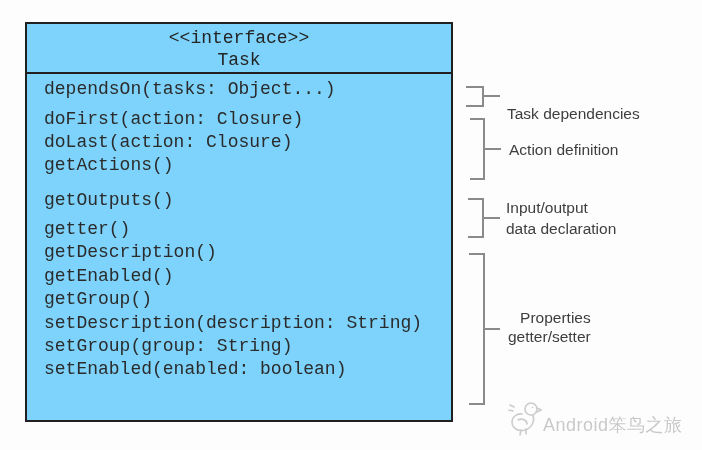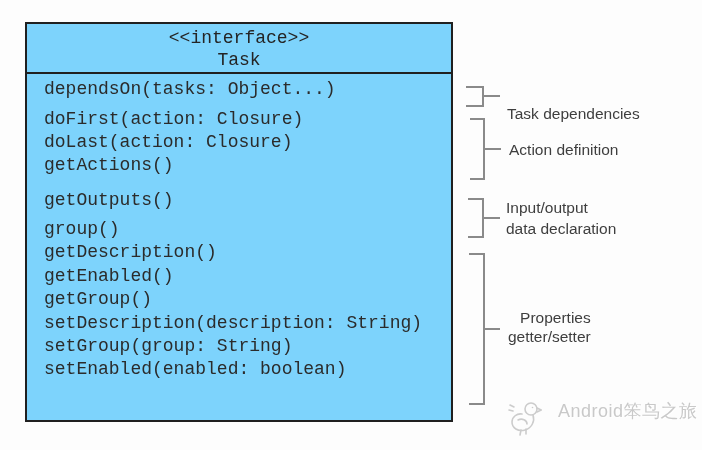--- a/index.html
+++ b/index.html
@@ -44,21 +44,21 @@
     position:absolute; font-size:15.5px; color:#3e3e3e;
     white-space:nowrap;
   }
   .lh18 { line-height:18px; }
   .lh21 { line-height:21px; }
   .lh19 { line-height:19px;text-align:right; }
 
   
   .watermark {
     position:absolute; left:508px; top:399px;
-    display:flex; align-items:flex-start; gap:16px;
+    display:flex; align-items:flex-end; gap:1px;
     color:#c9c9c9;
   }
   .watermark-text {
     font-size:18px; letter-spacing:0.5px;
     text-shadow:1px 1px 0 #ffffff;
   }
   .bird-svg { display:block; }
 </style>
 </head>
 <body>
@@ -76,21 +76,21 @@
       </div>
       <div class="method-group g2">
         <div class="method">doFirst(action: Closure)</div>
         <div class="method">doLast(action: Closure)</div>
         <div class="method">getActions()</div>
       </div>
       <div class="method-group g3">
         <div class="method">getOutputs()</div>
       </div>
       <div class="method-group g4">
-        <div class="method">group()</div>
+        <div class="method">getter()</div>
         <div class="method">getDescription()</div>
         <div class="method">getEnabled()</div>
         <div class="method">getGroup()</div>
         <div class="method">setDescription(description: String)</div>
         <div class="method">setGroup(group: String)</div>
         <div class="method">setEnabled(enabled: boolean)</div>
       </div>
     </div>
   </div>
 

